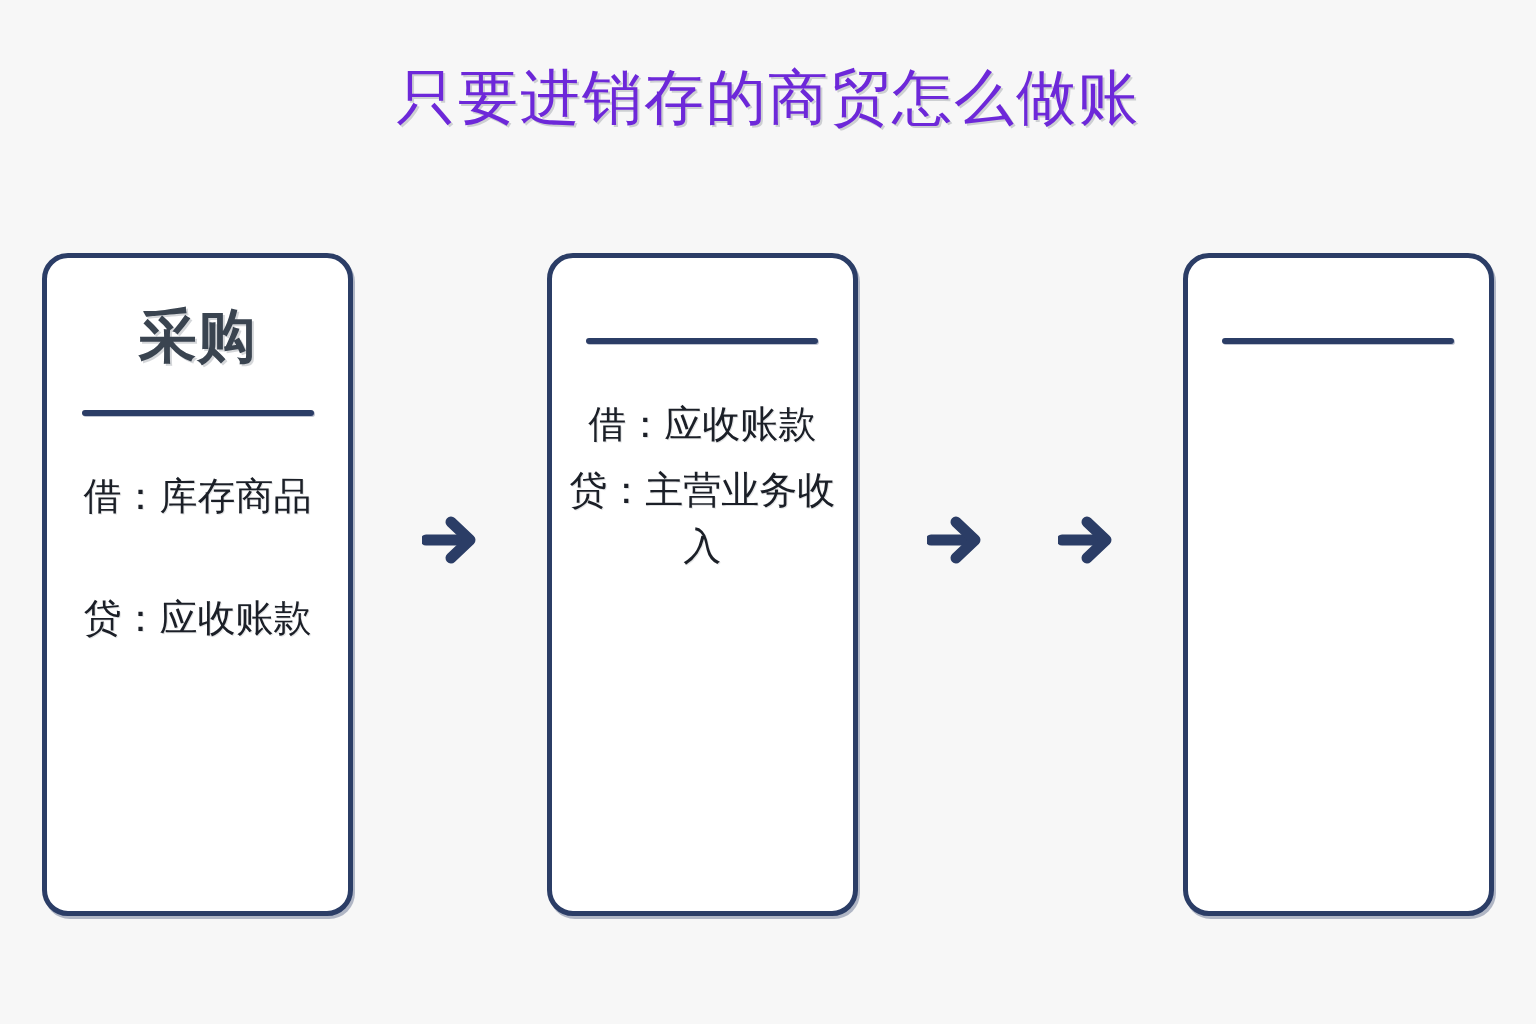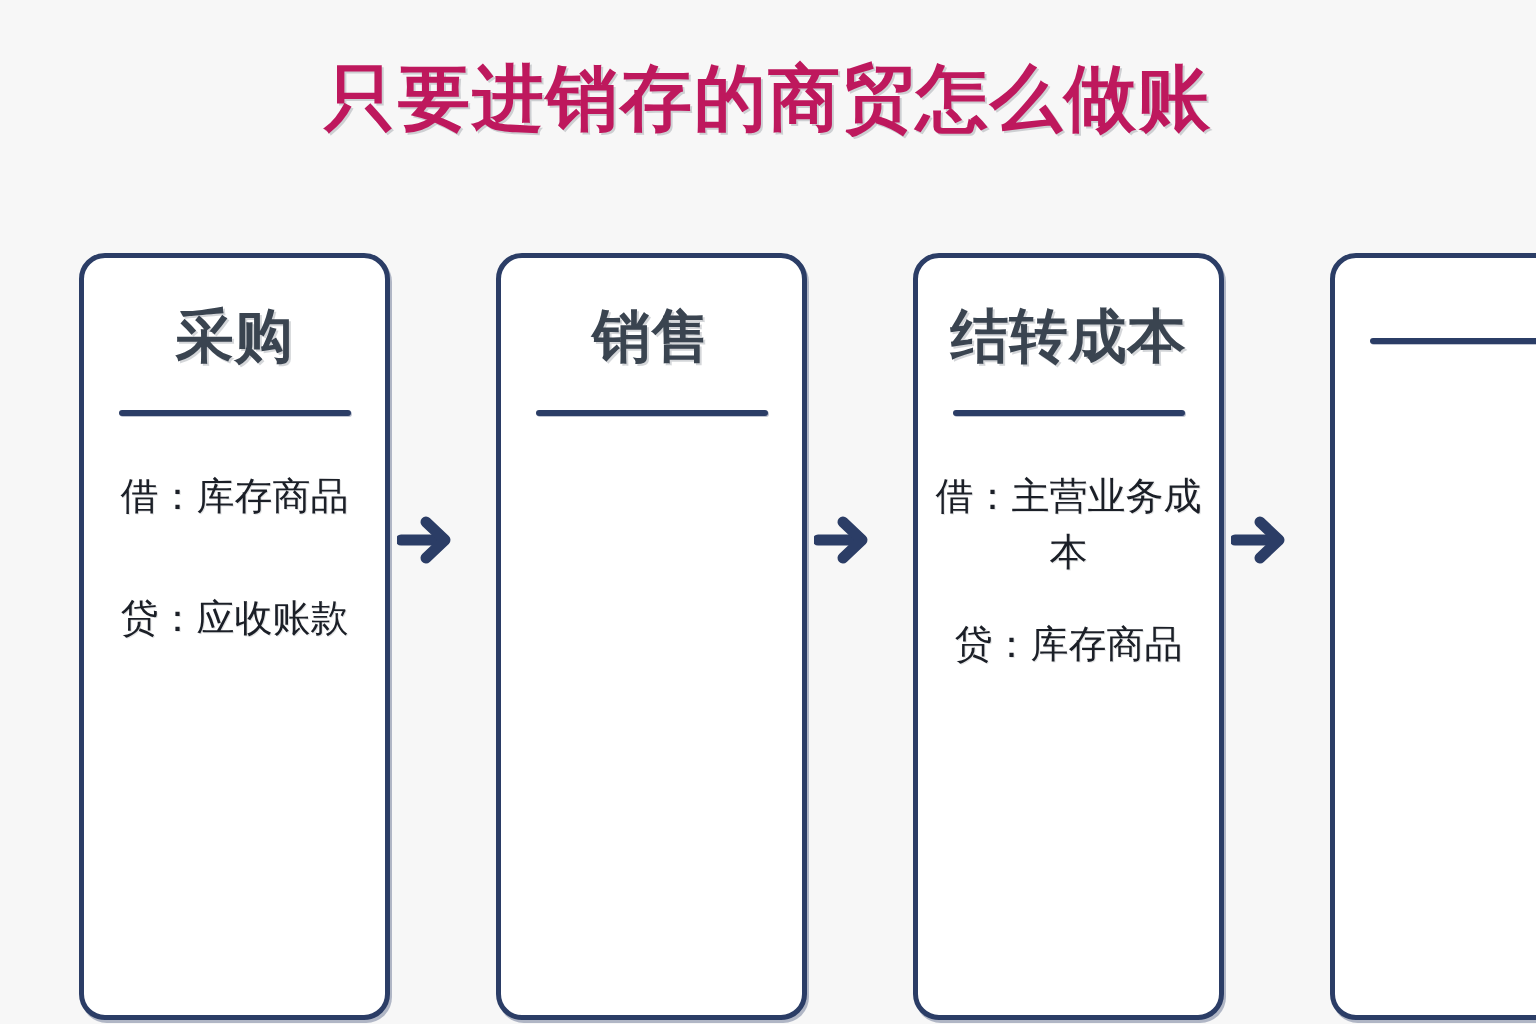--- a/index.html
+++ b/index.html
@@ -16,25 +16,25 @@
     position: relative;
   }
 
   
   .page-title {
     position: absolute;
     top: 46px;
     left: 0;
     width: 1536px;
     text-align: center;
-    font-size: 72px;
+    font-size: 60px;
     line-height: 104px;
-    font-weight: 700;
+    font-weight: 400;
     letter-spacing: 2px;
-    color: #be185d;
+    color: #6d28d9;
     text-shadow: 2px 2px 0 rgba(58,68,80,0.22);
     white-space: nowrap;
   }
 
   
   .flow-row {
     position: absolute;
     top: 253px;
     left: 42px;
     width: 1452px;
@@ -42,30 +42,29 @@
     display: flex;
     flex-direction: row;
     align-items: stretch;
     justify-content: space-between;
   }
 
   .card {
     box-sizing: border-box;
     width: 311px;
     flex: 0 0 311px;
-    height: 767px;
+    height: 663px;
     background: #ffffff;
     border: 5px solid #2b3d66;
     border-radius: 26px;
     box-shadow: 2px 3px 0 rgba(43,61,102,0.35);
     display: flex;
     flex-direction: column;
     align-items: center;
     padding-top: 42px;
-    margin-left: 37px;
   }
 
   .card-title {
     font-size: 58px;
     line-height: 72px;
     font-weight: 900;
     color: #3a4450;
     letter-spacing: 1px;
     text-shadow: 2px 2px 0 rgba(58,68,80,0.22);
     white-space: nowrap;
@@ -143,44 +142,39 @@
   </div>
 
   <div class="arrow">
     <svg width="56" height="58" viewBox="0 0 56 58" fill="none">
       <path d="M4 29 H44" stroke="#2b3d66" stroke-width="11" stroke-linecap="round"></path>
       <path d="M29 11 L48 29 L29 47" stroke="#2b3d66" stroke-width="11" stroke-linecap="round" stroke-linejoin="round" fill="none"></path>
     </svg>
   </div>
 
   <div class="card">
-    <div class="card-title">销售</div>
     <div class="card-divider"></div>
+    <div class="entries">
+      <div class="entry">
+        <span class="entry-label">借：</span><span class="entry-account">应收账款</span>
+      </div>
+      <div class="entry-gap-2"></div>
+      <div class="entry">
+        <span class="entry-label">贷：</span><span class="entry-account">主营业务收入</span>
+      </div>
+    </div>
   </div>
 
   <div class="arrow">
     <svg width="56" height="58" viewBox="0 0 56 58" fill="none">
       <path d="M4 29 H44" stroke="#2b3d66" stroke-width="11" stroke-linecap="round"></path>
       <path d="M29 11 L48 29 L29 47" stroke="#2b3d66" stroke-width="11" stroke-linecap="round" stroke-linejoin="round" fill="none"></path>
     </svg>
   </div>
 
-  <div class="card">
-    <div class="card-title">结转成本</div>
-    <div class="card-divider"></div>
-    <div class="entries">
-      <div class="entry">
-        <span class="entry-label">借：</span><span class="entry-account">主营业务成本</span>
-      </div>
-      <div class="entry-gap-3"></div>
-      <div class="entry">
-        <span class="entry-label">贷：</span><span class="entry-account">库存商品</span>
-      </div>
-    </div>
-  </div>
 
   <div class="arrow">
     <svg width="56" height="58" viewBox="0 0 56 58" fill="none">
       <path d="M4 29 H44" stroke="#2b3d66" stroke-width="11" stroke-linecap="round"></path>
       <path d="M29 11 L48 29 L29 47" stroke="#2b3d66" stroke-width="11" stroke-linecap="round" stroke-linejoin="round" fill="none"></path>
     </svg>
   </div>
 
   <div class="card">
     <div class="card-divider"></div>

